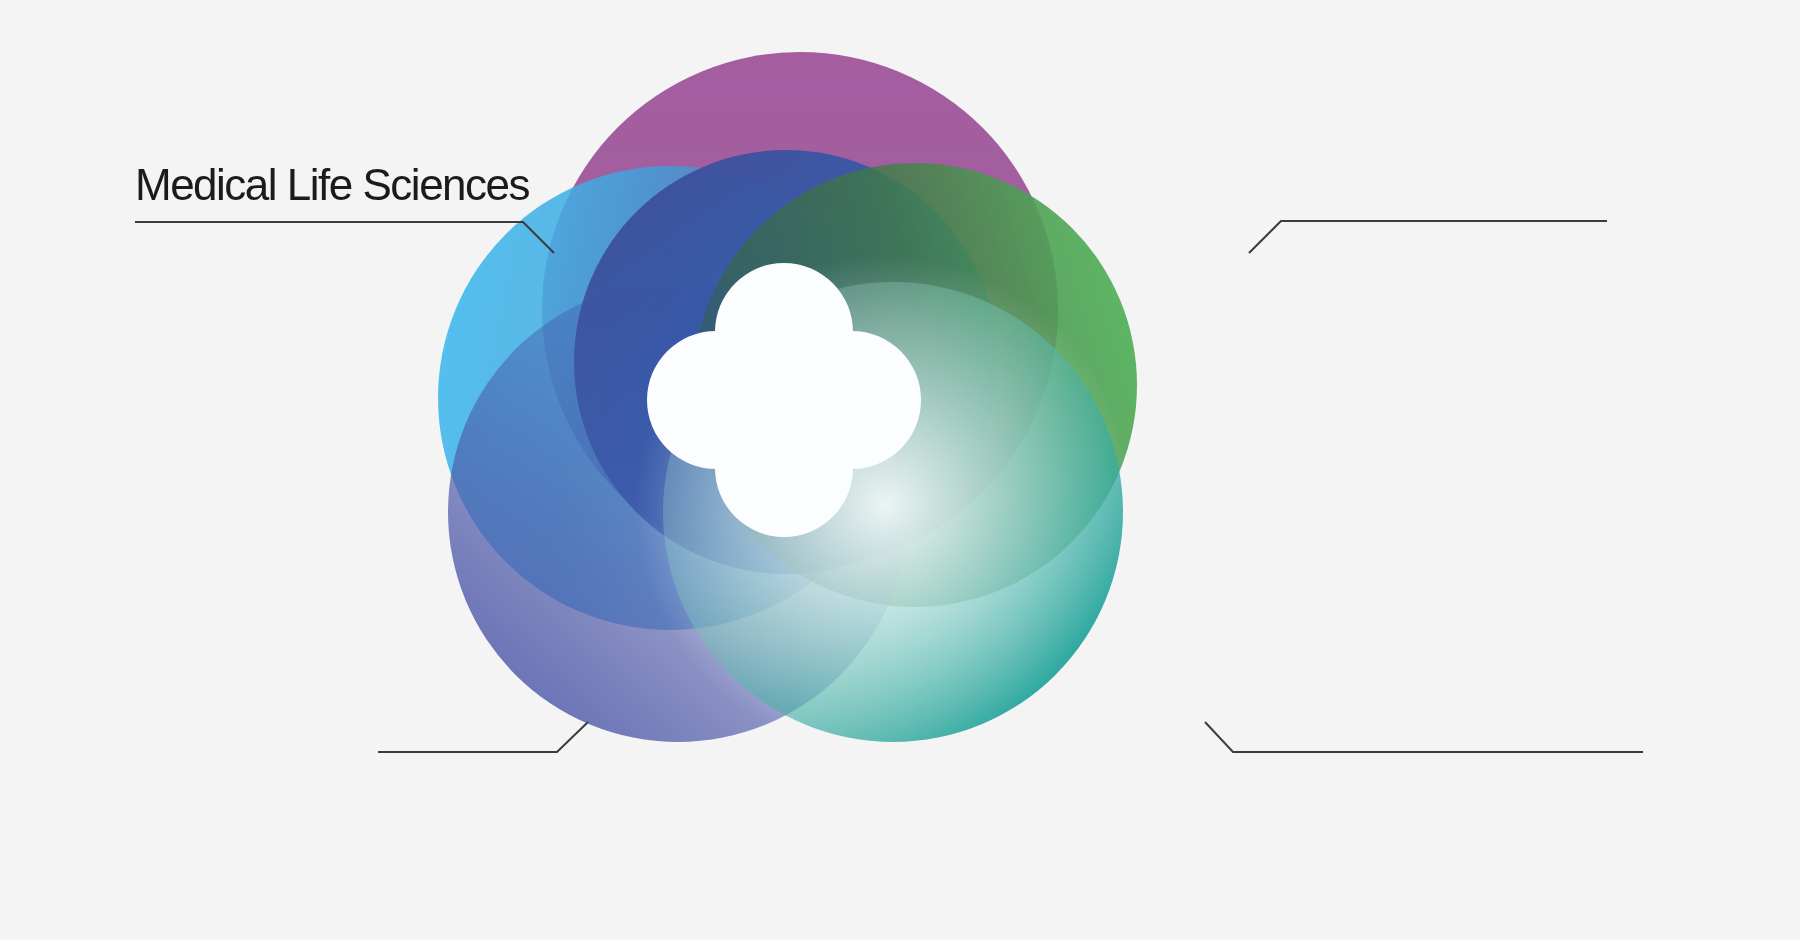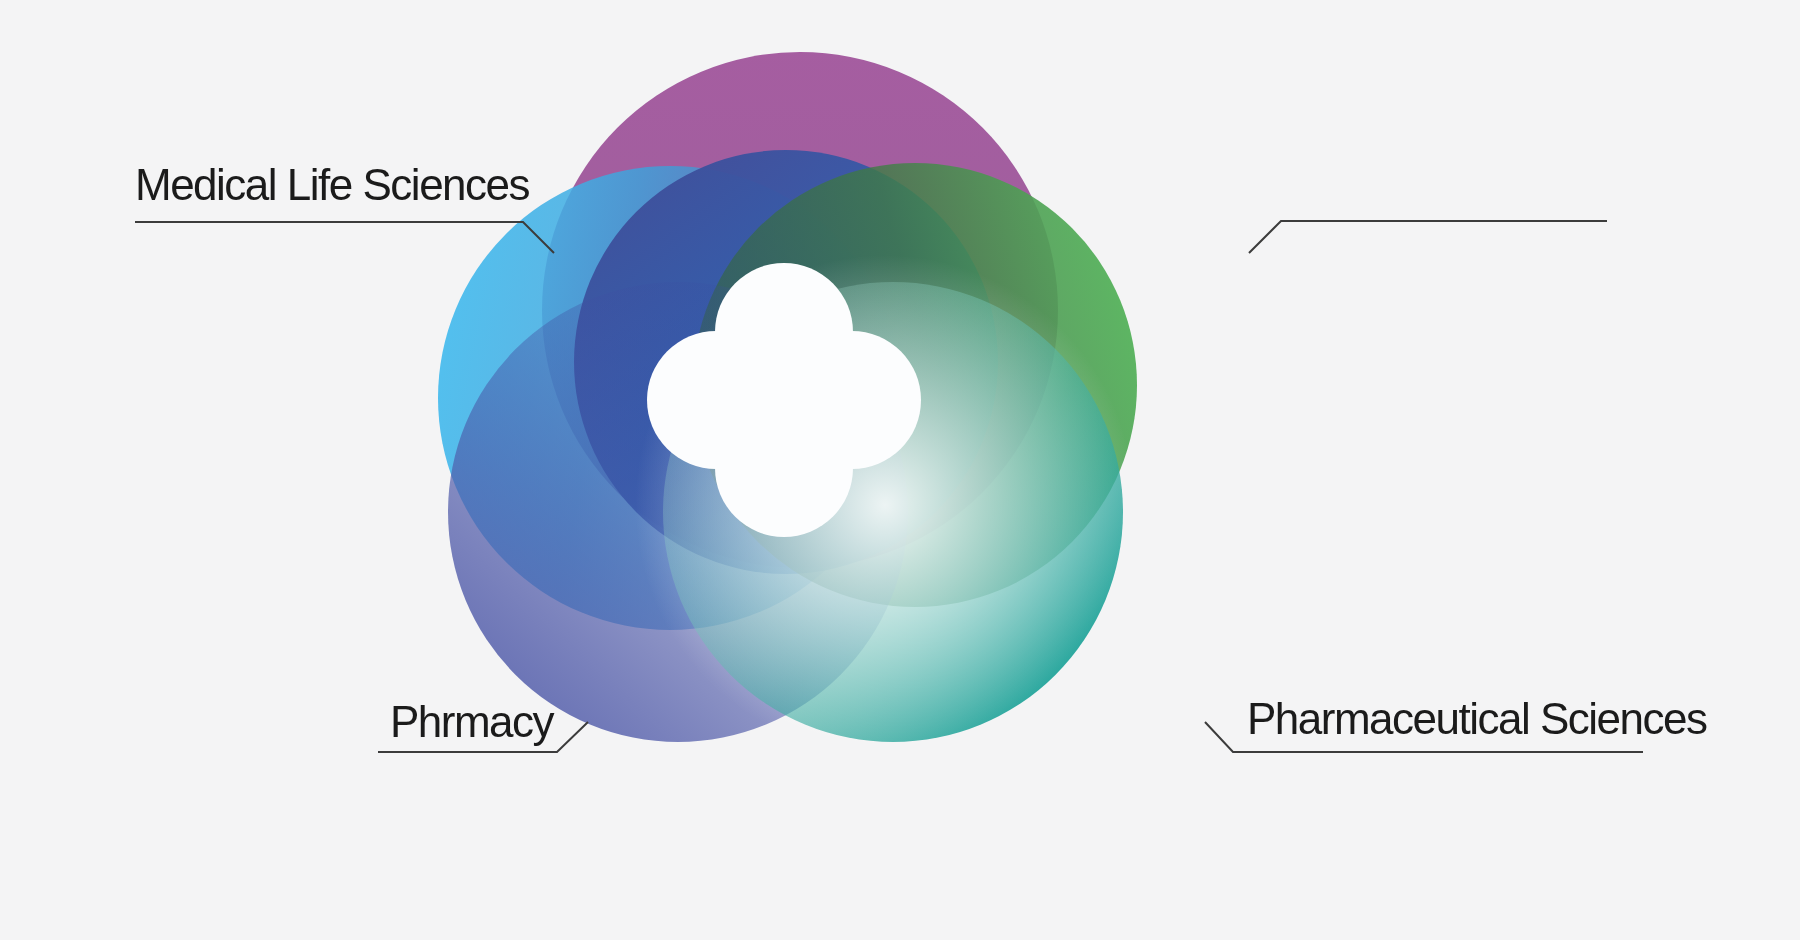--- a/index.html
+++ b/index.html
@@ -82,15 +82,13 @@
 
     <g stroke="#3c3c3c" stroke-width="2" fill="none">
       <path d="M135,222 H523 L554,253"></path>
       <path d="M1249,253 L1281,221 H1607"></path>
       <path d="M378,752 H557 L588,722"></path>
       <path d="M1205,722 L1233,752 H1643"></path>
     </g>
   </svg>
 
   <div class="label" id="lbl-ml">Medical Life Sciences</div>
-  <div class="label" id="lbl-ph">Phrmacy</div>
-  <div class="label" id="lbl-ps">Pharmaceutical Sciences</div>
 </div>
 
 </body></html>

